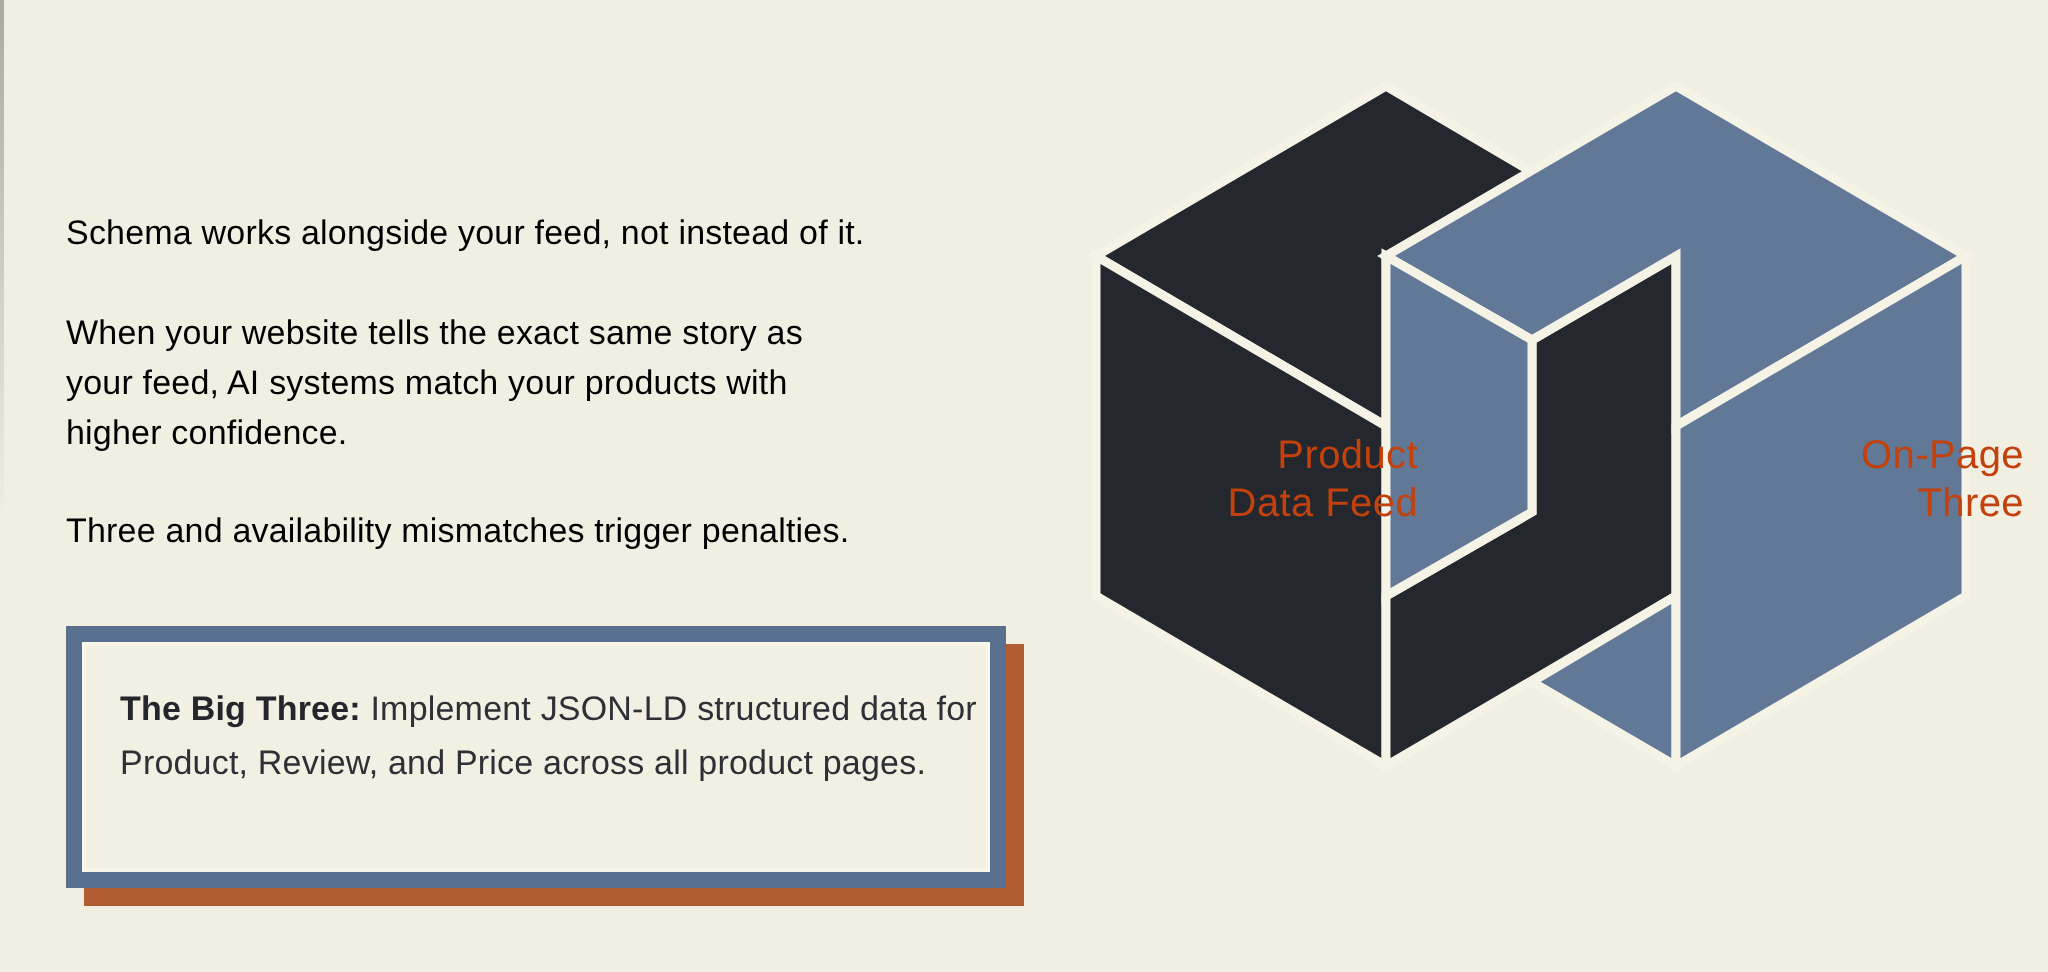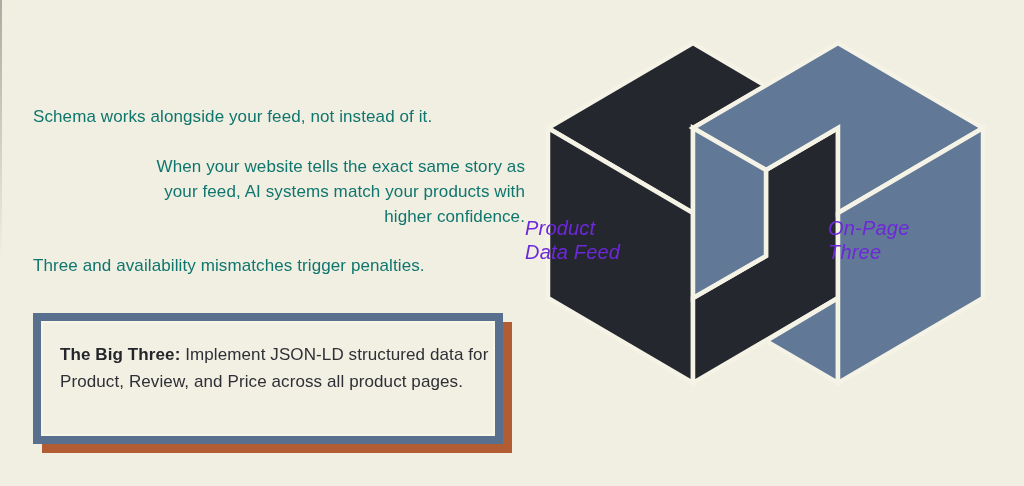--- a/index.html
+++ b/index.html
@@ -10,47 +10,47 @@
     overflow:hidden;
     font-family:"Liberation Sans", sans-serif;
   }
   .edge-artifact{
     position:absolute;left:0;top:0;width:2px;height:260px;
     background:linear-gradient(to bottom, rgba(125,124,118,.6), rgba(125,124,118,0));
   }
   
   .para{
     position:absolute;left:33px;width:492px;margin:0;
-    font-size:17px;line-height:25px;color:#0f766e;
+    font-size:17px;line-height:25px;color:#000000;
     white-space:pre-line;letter-spacing:.1px;
   }
   .para.p1{top:104px;}
-  .para.p2{top:154px;text-align:right;}
+  .para.p2{top:154px;}
   .para.p3{top:253px;}
   
   .callout{
     position:absolute;left:33px;top:313px;
     width:470px;height:131px;box-sizing:border-box;
     background:#f2efe3;
     border:8px solid #586f8e;
     box-shadow:9px 9px 0 0 #b25c34, inset 0 0 0 2px #f8f5e9;
   }
   .callout p{
     margin:0;padding:20px 4px 0 19px;
     font-size:17px;line-height:27px;color:#2e3036;
     letter-spacing:.1px;
   }
   .callout strong{font-weight:bold;color:#24262b;}
   
   .diagram-svg{position:absolute;left:0;top:0;width:1024px;height:486px;}
   .diagram-svg polygon{stroke-linejoin:miter;}
   .cube-label{
     position:absolute;width:184px;top:216px;margin:0;
-    text-align:left;font-size:20px;line-height:24px;
-    color:#6d28d9;white-space:pre-line;letter-spacing:.2px;font-style:italic;
+    text-align:right;font-size:20px;line-height:24px;
+    color:#c2410c;white-space:pre-line;letter-spacing:.2px;
   }
   .cube-label.left{left:525px;}
   .cube-label.right{left:828px;}
 </style>
 </head>
 <body>
 
 <div class="canvas">
 
   <div class="edge-artifact"></div>

